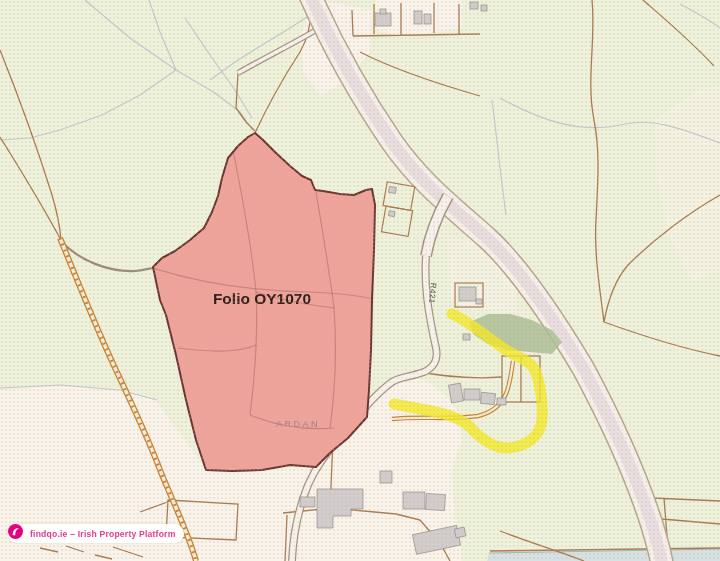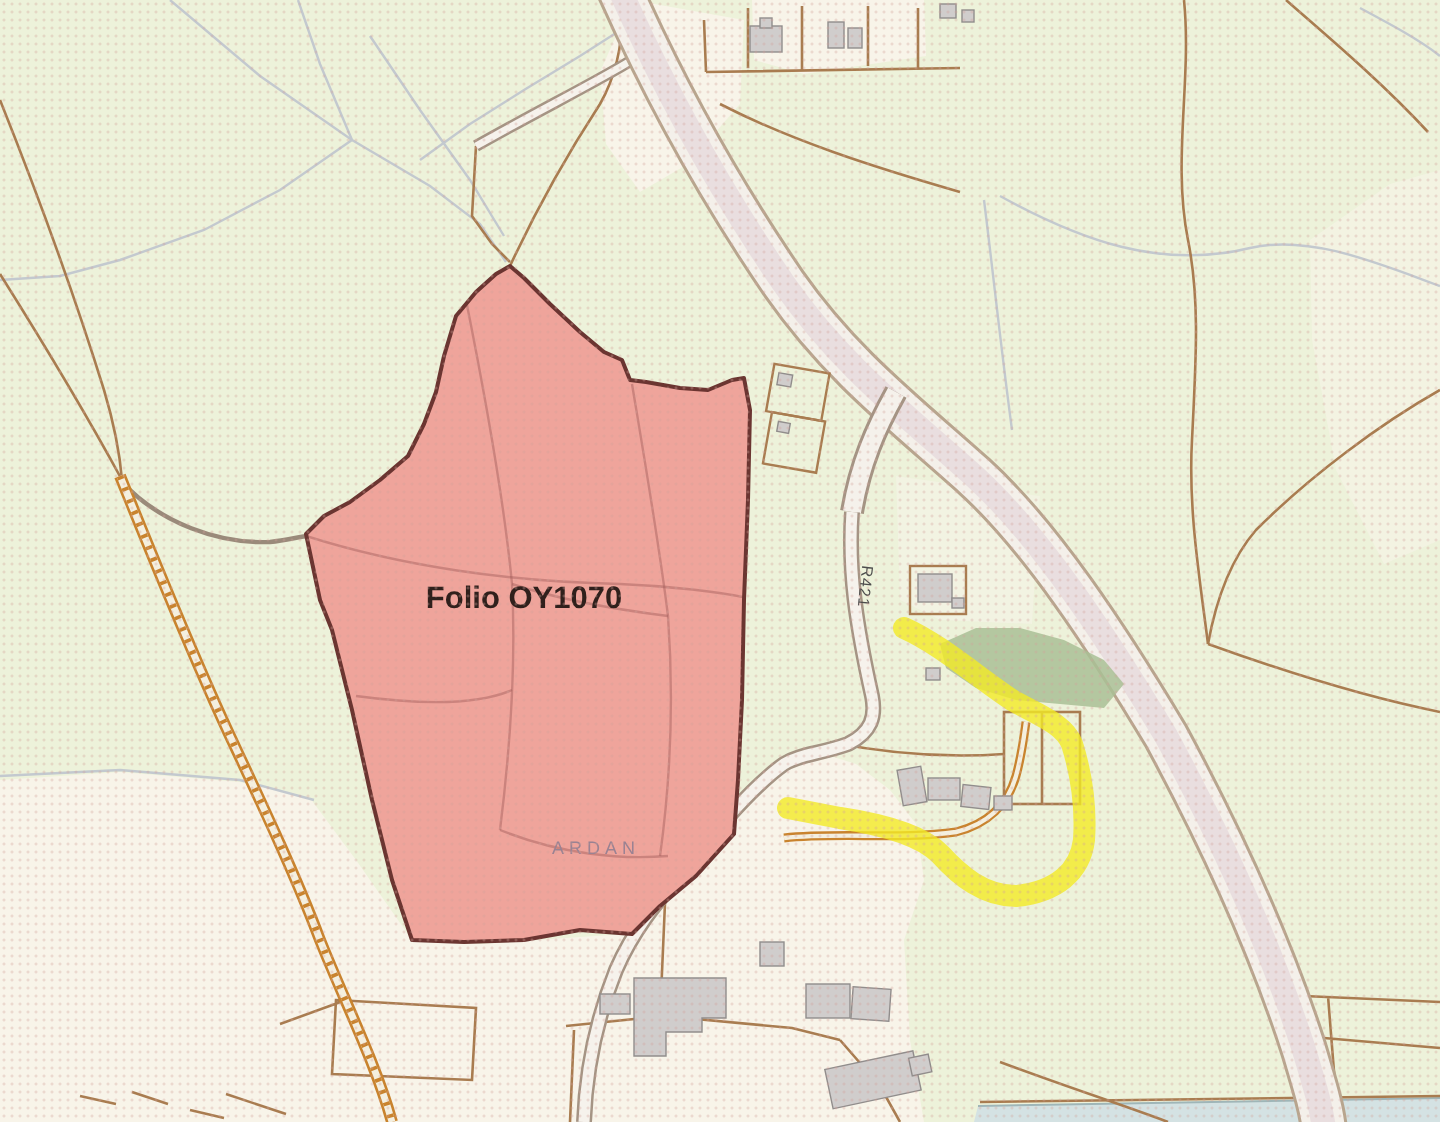--- a/index.html
+++ b/index.html
@@ -169,13 +169,22 @@
              L162,258 L175,251 L190,240 L204,228 L212,212 L218,196 L222,178 L228,158 L238,146 L248,137 Z" fill="none" stroke="#6b3531" stroke-width="2" stroke-linejoin="round"></path>
   </g>
 
   <text class="folio-text" x="262" y="304" text-anchor="middle">Folio OY1070</text>
   <text class="ardan-text" x="298" y="427" text-anchor="middle">ARDAN</text>
   <text class="r421-text" x="430" y="293" text-anchor="middle" transform="rotate(96 430 293)">R421</text>
 </svg>
 
 <div id="texture"></div>
 
+<div class="watermark">
+  <span class="wm-icon">
+    <svg width="15" height="15" viewBox="0 0 16 16">
+      <circle cx="8" cy="8" r="8" fill="#e6007e"></circle>
+      <path d="M5,12 C5,6.5 8,4 11.5,4.8 C9,6 7.8,7.5 7.8,12 Z" fill="#ffffff"></path>
+    </svg>
+  </span>
+  <span class="wm-text">findqo.ie – Irish Property Platform</span>
+</div>
 </div>
 
 </body></html>

